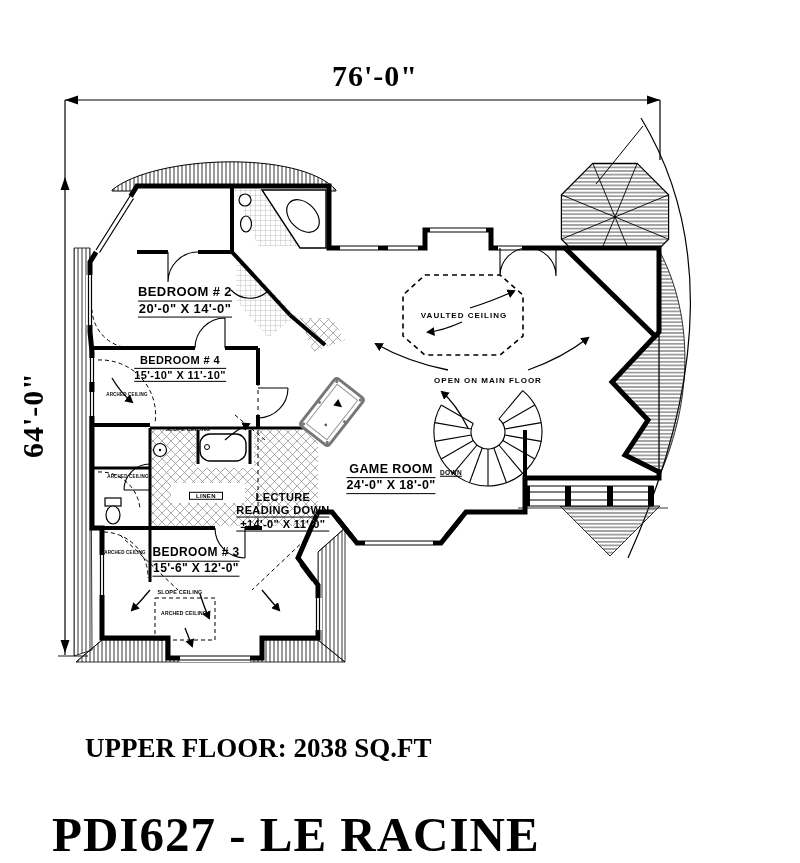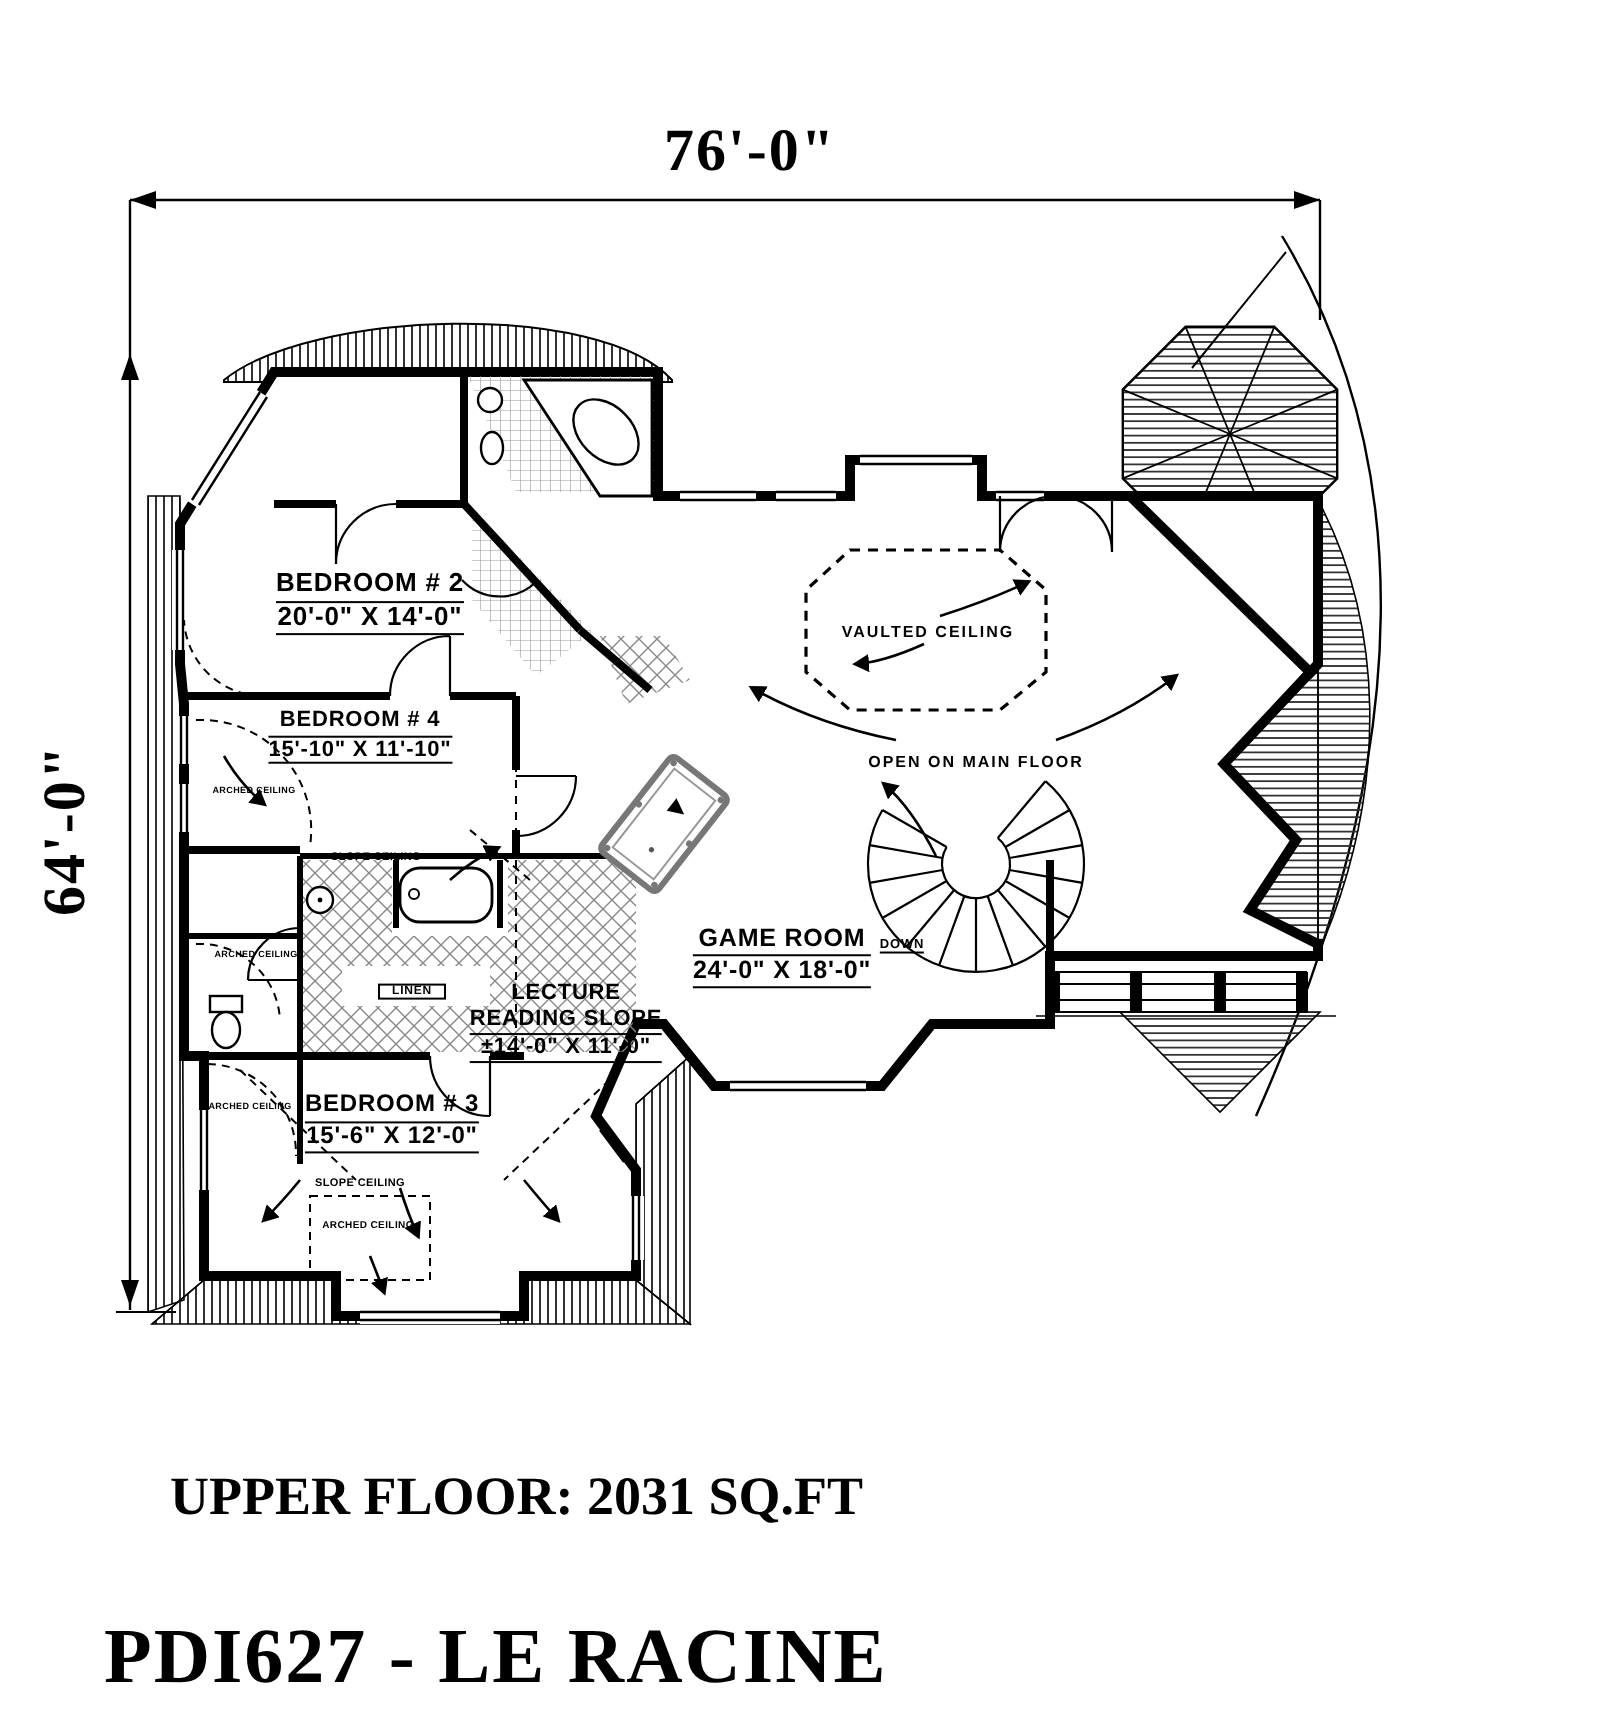--- a/index.html
+++ b/index.html
@@ -267,38 +267,38 @@
     <span class="u2">15'-6" X 12'-0"</span>
   </div>
 
   <div class="lbl roomlbl" style="left:366px;top:478px;font-size:12.5px;font-weight:bold;margin-left:25px;">
     <span class="u">GAME ROOM</span>
     <span class="u2">24'-0" X 18'-0"</span>
   </div>
 
   <div class="lbl roomlbl" style="left:283px;top:511px;font-size:11px;font-weight:bold;">
     <span>LECTURE</span>
-    <span class="u">READING SLOPE</span>
+    <span class="u">READING DOWN</span>
     <span class="u2">±14'-0" X 11'-0"</span>
   </div>
 
   <div class="lbl" style="left:464px;top:316px;font-size:8px;font-weight:bold;letter-spacing:1px;text-align:right;">VAULTED CEILING</div>
 
   <div class="lbl" style="left:488px;top:381px;font-size:8px;font-weight:bold;letter-spacing:1px;">OPEN ON MAIN FLOOR</div>
 
   <div class="lbl" style="left:451px;top:473px;font-size:6.5px;font-weight:bold;"><span class="u2">DOWN</span></div>
 
   <div class="lbl" style="left:206px;top:493px;"><span class="linenbox">LINEN</span></div>
 
   <div class="lbl tiny" style="left:188px;top:429px;">SLOPE CEILING</div>
   <div class="lbl tiny" style="left:180px;top:592px;">SLOPE CEILING</div>
 
   <div class="lbl tiny" style="left:127px;top:395px;font-size:4.5px;">ARCHED CEILING</div>
   <div class="lbl tiny" style="left:128px;top:477px;font-size:4.5px;">ARCHED CEILING</div>
   <div class="lbl tiny" style="left:125px;top:553px;font-size:4.5px;">ARCHED CEILING</div>
   <div class="lbl tiny" style="left:184px;top:614px;font-size:5px;">ARCHED CEILING</div>
 
-  <div class="serifb" style="left:85px;top:733px;font-size:27px;">UPPER FLOOR: 2031 SQ.FT</div>
-
-  <div class="serifb" style="left:52px;top:806px;font-size:39px;letter-spacing:1px;">PDI627 - LE RACINE</div>
+  <div class="serifb" style="left:85px;top:733px;font-size:27px;">UPPER FLOOR: 2038 SQ.FT</div>
+
+  <div class="serifb" style="left:52px;top:806px;font-size:49px;letter-spacing:1px;">PDI627 - LE RACINE</div>
 </div>
 
 </div>
 
 </body></html>

